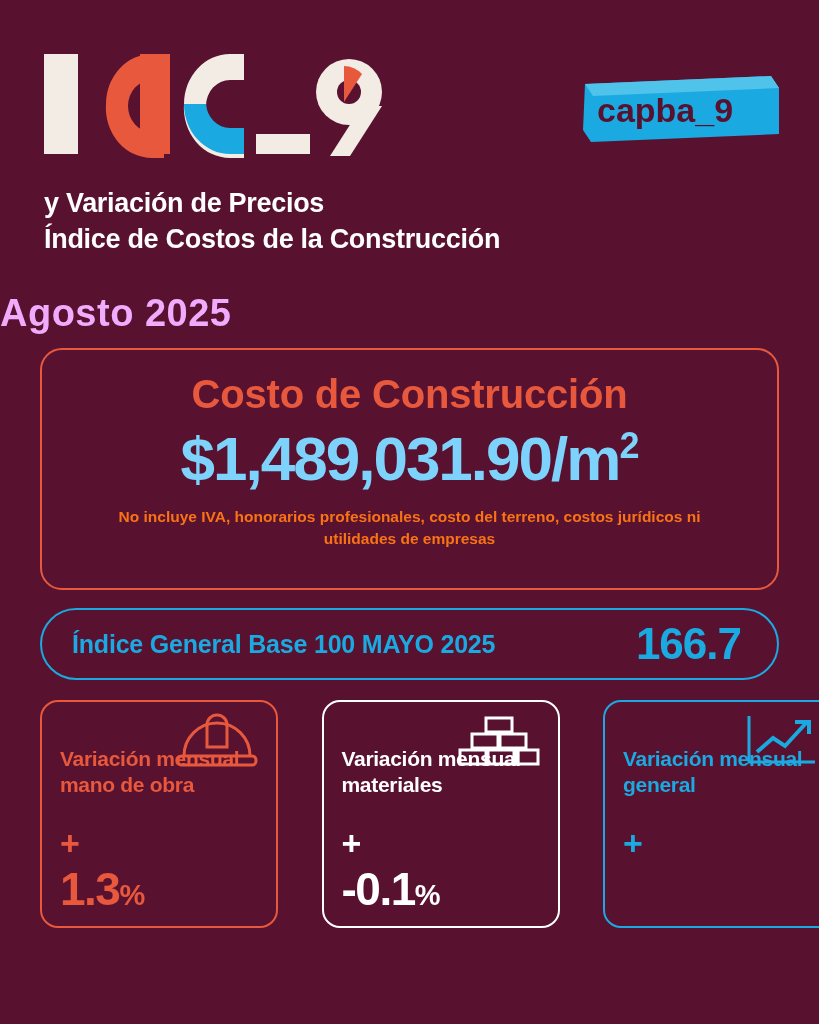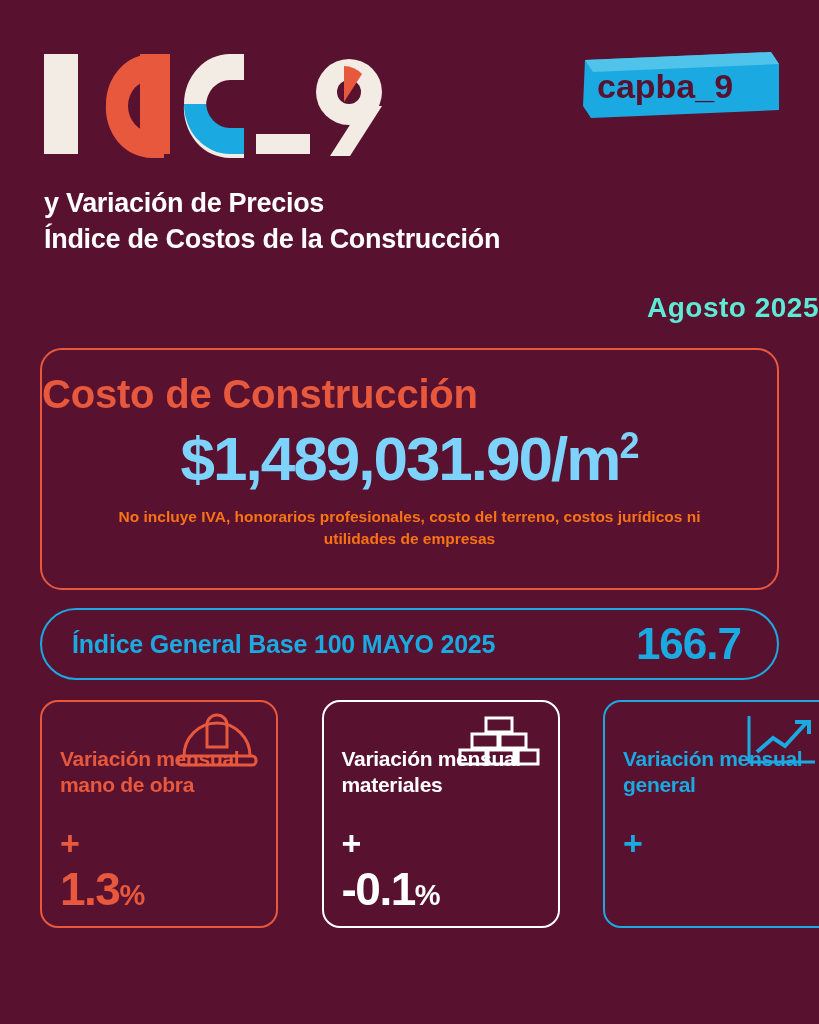--- a/index.html
+++ b/index.html
@@ -22,58 +22,59 @@
     display: flex; align-items: flex-start;
   }
   .icc-logo {
     position: relative;
     width: 340px; height: 110px;
   }
   .icc-logo svg { display:block; }
 
   .capba {
     position: absolute;
-    top: 44px; right: 36px;
+    top: 68px; right: 36px;
     width: 210px; height: 78px;
   }
   .capba svg { display:block; }
 
   
   .subtitle {
     position: absolute;
     top: 186px; left: 44px;
     width: 640px;
     color: #ffffff;
     font-size: 27px;
     font-weight: bold;
     line-height: 1.32;
     letter-spacing: -0.3px;
   }
 
   
   .month {
     position: absolute;
     top: 292px; left: 0; right: 0;
-    text-align: right;
-    color: #5eead4;
-    font-size: 28px;
+    text-align: left;
+    color: #f0abfc;
+    font-size: 38px;
     font-weight: bold;
     letter-spacing: 0.5px;
   }
 
   
   .cost-card {
     position: absolute;
     top: 348px; left: 40px;
     width: 739px; height: 242px;
     border: 2px solid #e8583c;
     border-radius: 22px;
   }
   .cost-title {
     margin-top: 22px;
+    text-align: center;
     color: #e8583c;
     font-size: 40px;
     font-weight: bold;
     letter-spacing: -0.2px;
   }
   .cost-value {
     margin-top: 6px;
     text-align: center;
     color: #7dd3fc;
     font-size: 62px;

